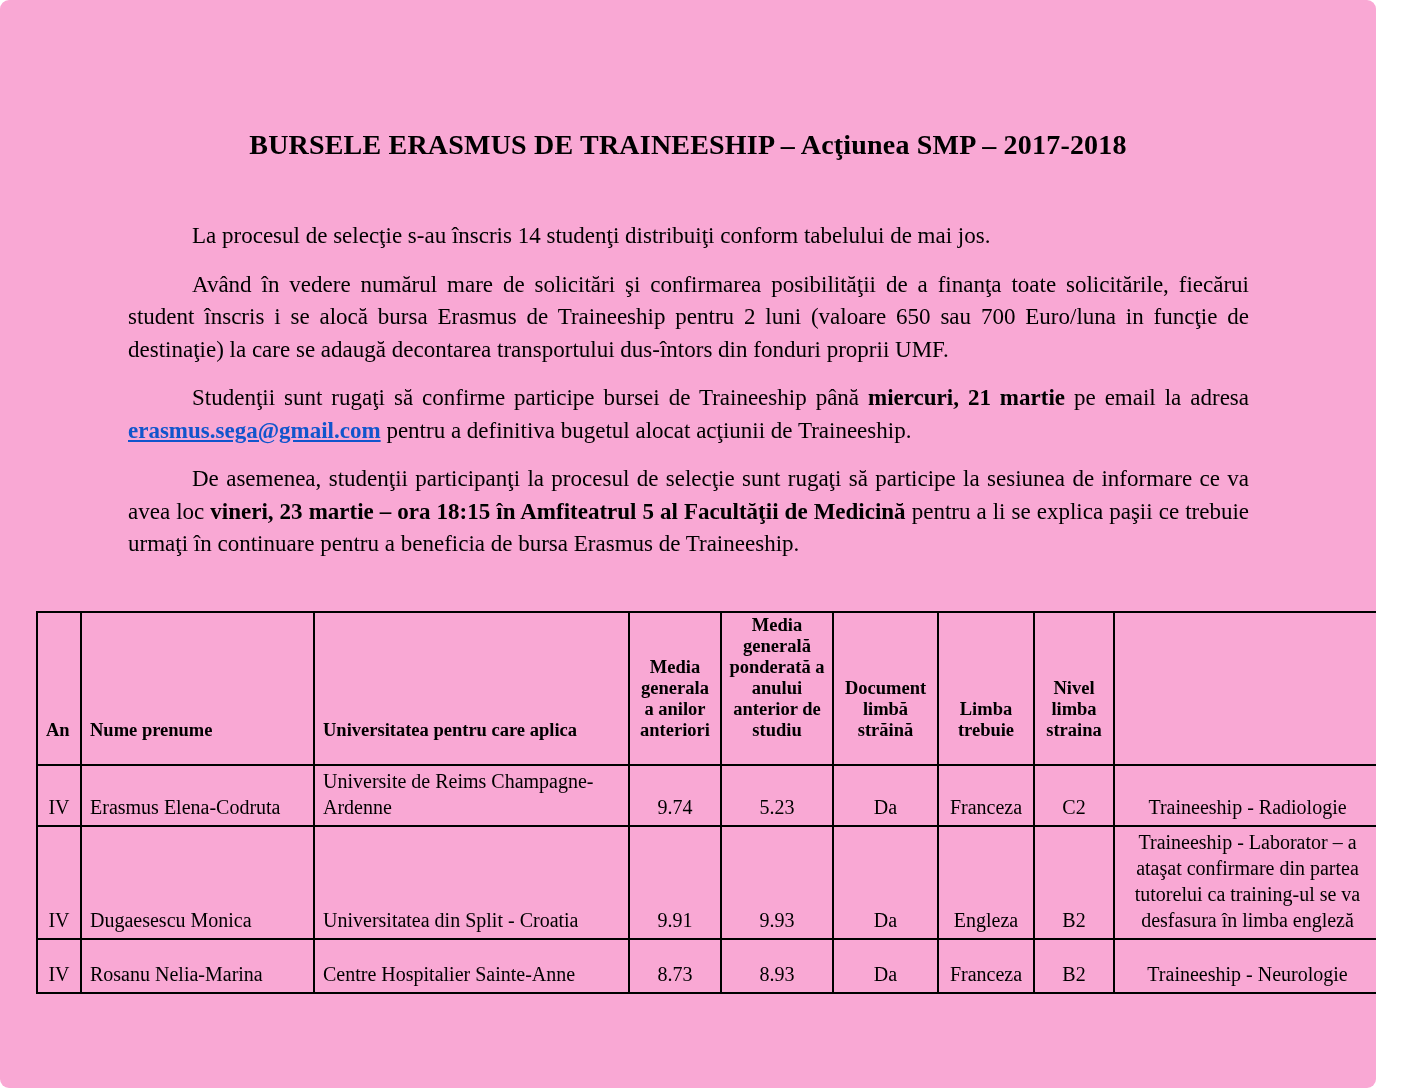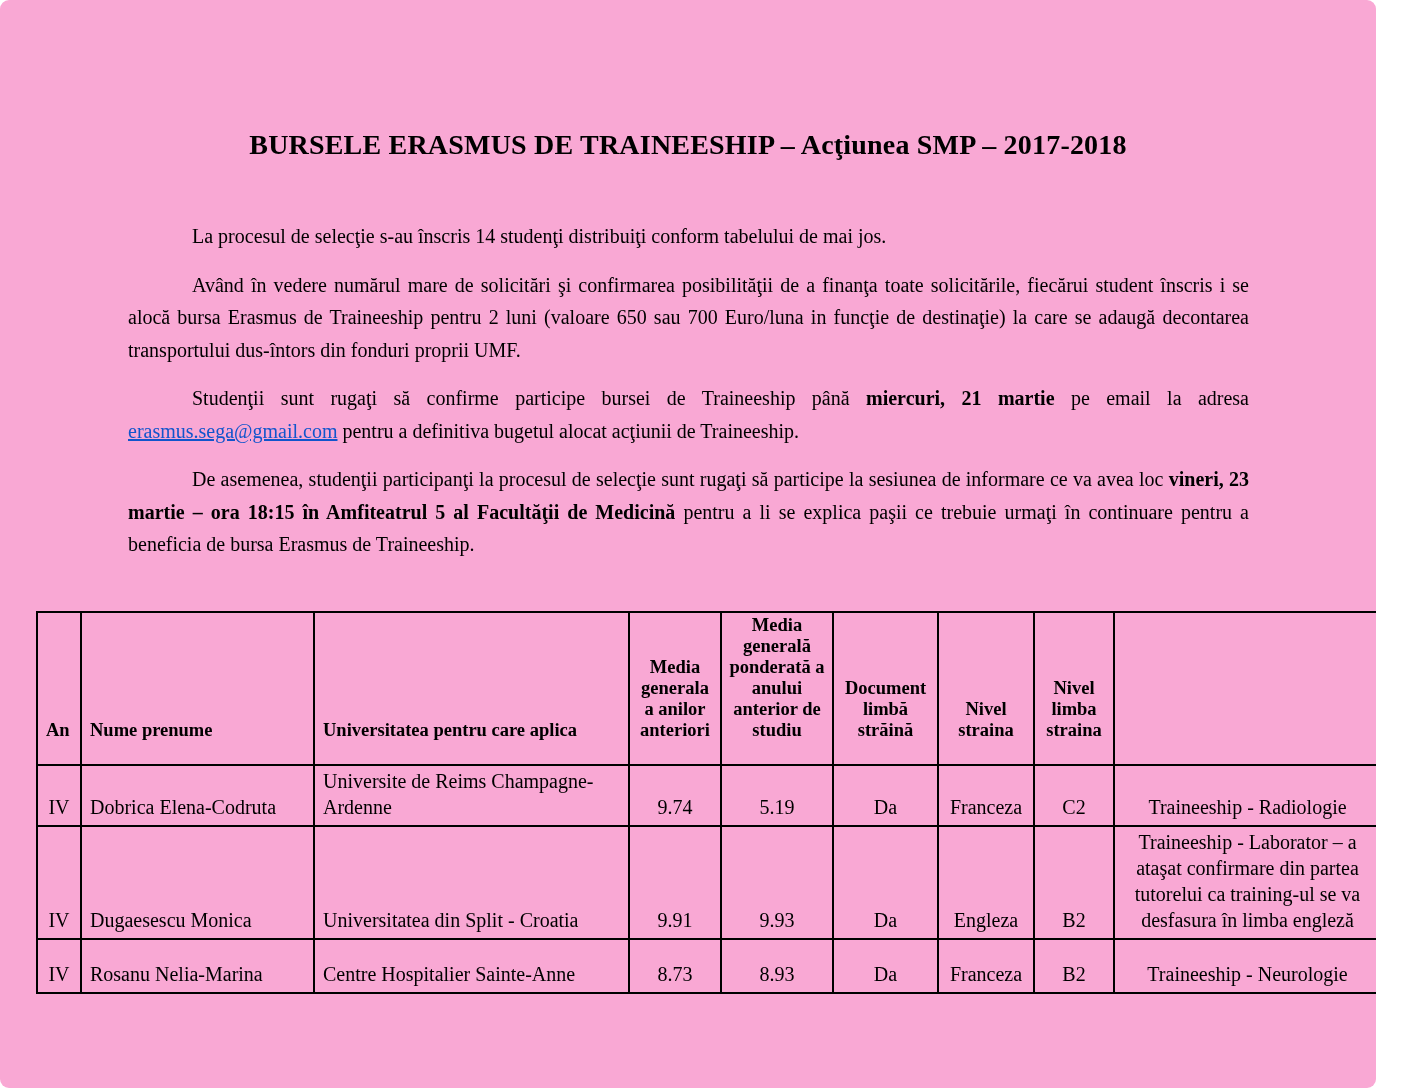--- a/index.html
+++ b/index.html
@@ -24,30 +24,31 @@
     font-size: 28px;
     line-height: 38px;
     font-weight: bold;
     letter-spacing: 0.2px;
   }
   .content {
     padding: 0 127px 0 128px;
   }
   .para {
     margin: 0 0 16px 0;
-    font-size: 20px;
+    font-size: 23px;
     line-height: 32.5px;
     text-align: justify;
     text-indent: 64px;
   }
   .para b { font-weight: bold; }
   .email-link {
     color: #1155CC;
     text-decoration: underline;
     cursor: pointer;
+    font-weight: bold;
   }
   .doc-table {
     margin: 50px 0 0 36px;
     border-collapse: collapse;
     table-layout: fixed;
     width: 1344px;
     font-size: 20px;
     line-height: 26px;
   }
   .doc-table th, .doc-table td {
@@ -102,32 +103,32 @@
       <col style="width:267px">
     </colgroup>
     <thead>
       <tr class="hdr-row">
         <th class="h-left">An</th>
         <th class="h-left">Nume prenume</th>
         <th class="h-left">Universitatea pentru care aplica</th>
         <th>Media generala a anilor anteriori</th>
         <th>Media generală ponderată a anului anterior de studiu</th>
         <th>Document limbă străină</th>
-        <th>Nivel straina</th>
+        <th>Limba trebuie</th>
         <th>Nivel limba straina</th>
         <th></th>
       </tr>
     </thead>
     <tbody>
       <tr class="row-1">
         <td>IV</td>
-        <td class="c-left">Dobrica Elena-Codruta</td>
+        <td class="c-left">Erasmus Elena-Codruta</td>
         <td class="c-left">Universite de Reims Champagne-Ardenne</td>
         <td>9.74</td>
-        <td>5.19</td>
+        <td>5.23</td>
         <td>Da</td>
         <td>Franceza</td>
         <td>C2</td>
         <td>Traineeship - Radiologie</td>
       </tr>
       <tr class="row-2">
         <td>IV</td>
         <td class="c-left">Dugaesescu Monica</td>
         <td class="c-left">Universitatea din Split - Croatia</td>
         <td>9.91</td>

